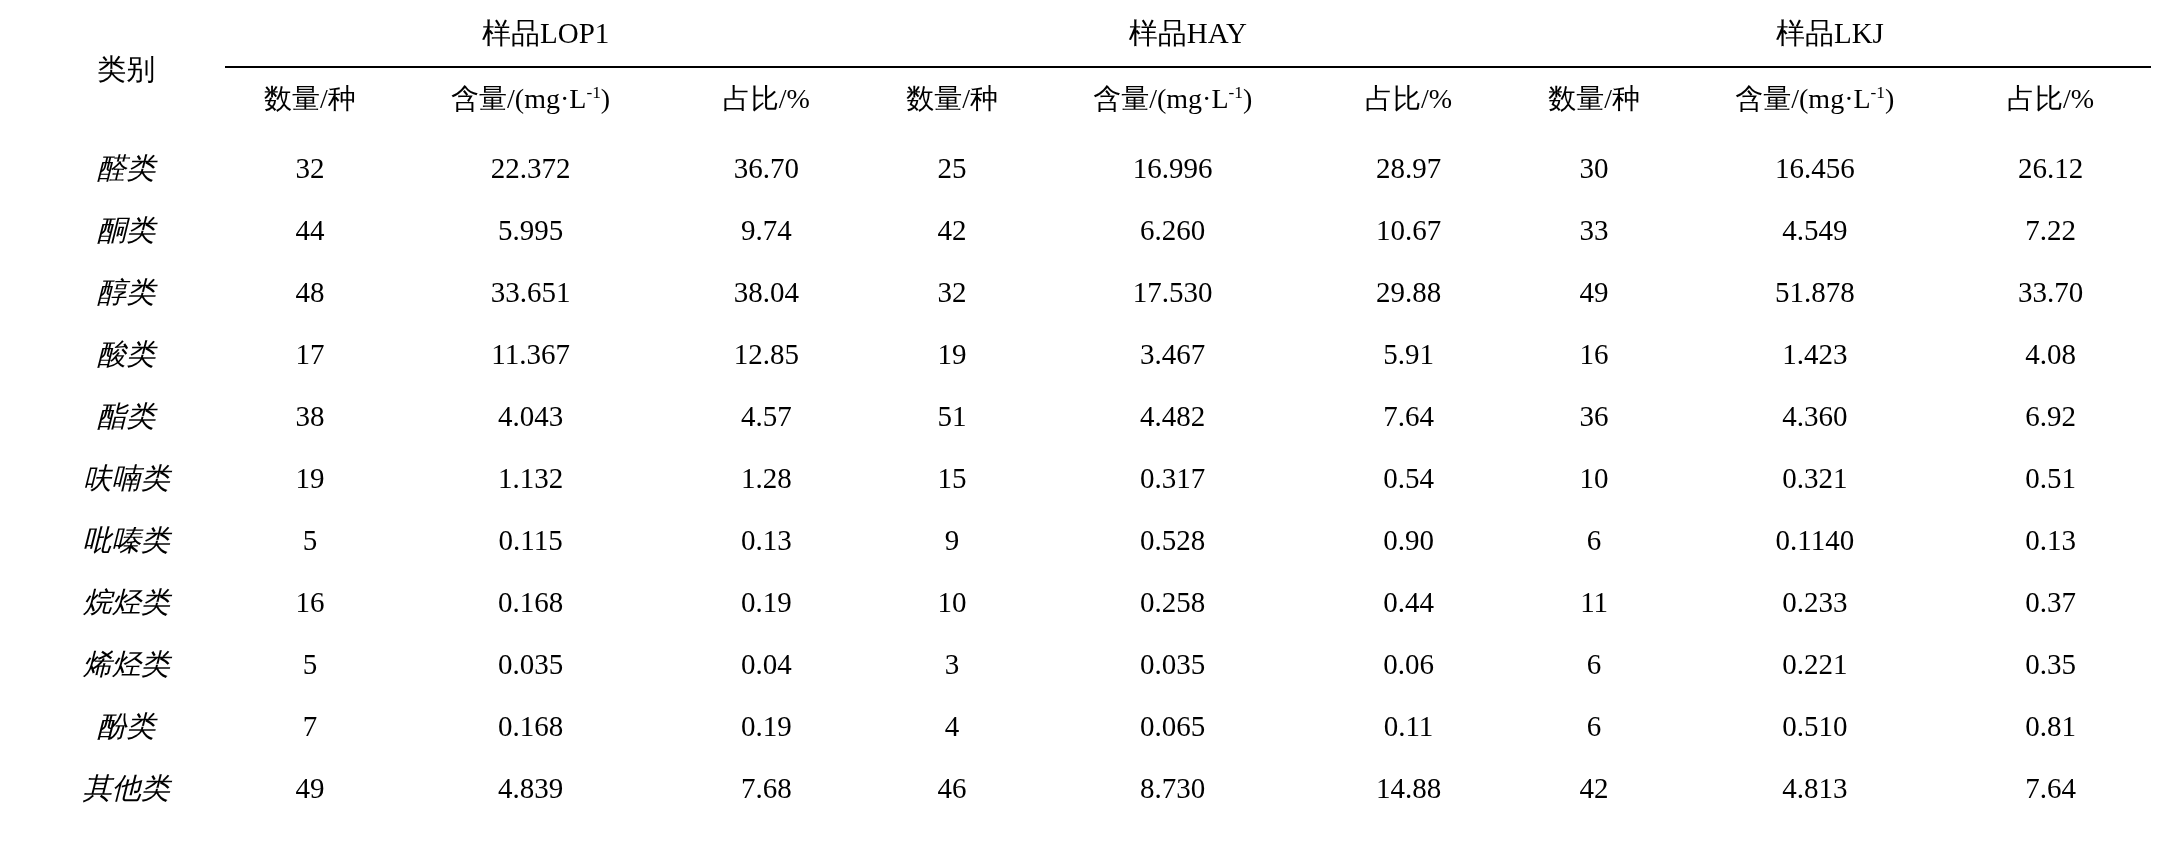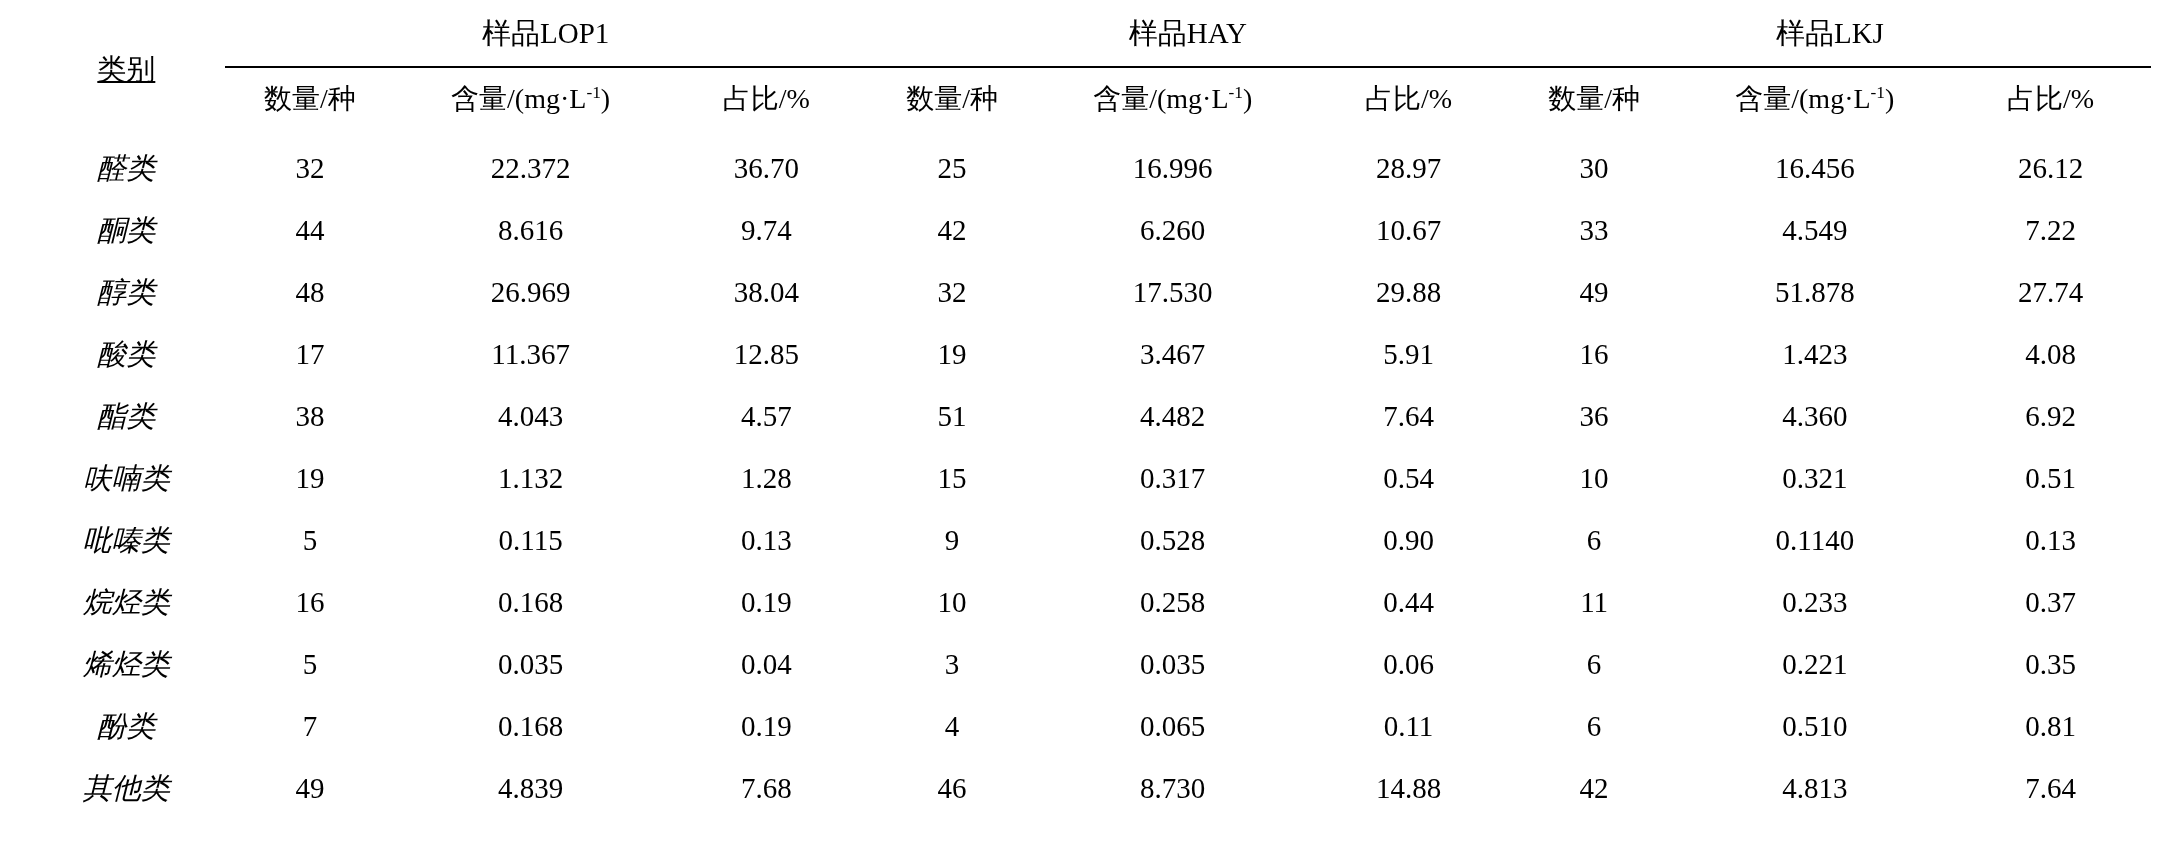--- a/index.html
+++ b/index.html
@@ -62,21 +62,20 @@
   tr.body-row td {
     height: 62px;
     font-size: 29px;
   }
   td.cat-cell {
     text-align: center;
     font-style: italic;
   }
   .cat-first {
     vertical-align: middle;
-    text-decoration: underline;
   }
   sup {
     font-size: 0.62em;
     vertical-align: super;
     line-height: 0;
   }
   .unit {
     white-space: nowrap;
   }
 </style>
@@ -124,40 +123,40 @@
         <td>25</td>
         <td>16.996</td>
         <td>28.97</td>
         <td>30</td>
         <td>16.456</td>
         <td>26.12</td>
       </tr>
       <tr class="body-row">
         <td class="cat-cell">酮类</td>
         <td>44</td>
-        <td>8.616</td>
+        <td>5.995</td>
         <td>9.74</td>
         <td>42</td>
         <td>6.260</td>
         <td>10.67</td>
         <td>33</td>
         <td>4.549</td>
         <td>7.22</td>
       </tr>
       <tr class="body-row">
         <td class="cat-cell">醇类</td>
         <td>48</td>
-        <td>26.969</td>
+        <td>33.651</td>
         <td>38.04</td>
         <td>32</td>
         <td>17.530</td>
         <td>29.88</td>
         <td>49</td>
         <td>51.878</td>
-        <td>27.74</td>
+        <td>33.70</td>
       </tr>
       <tr class="body-row">
         <td class="cat-cell">酸类</td>
         <td>17</td>
         <td>11.367</td>
         <td>12.85</td>
         <td>19</td>
         <td>3.467</td>
         <td>5.91</td>
         <td>16</td>

